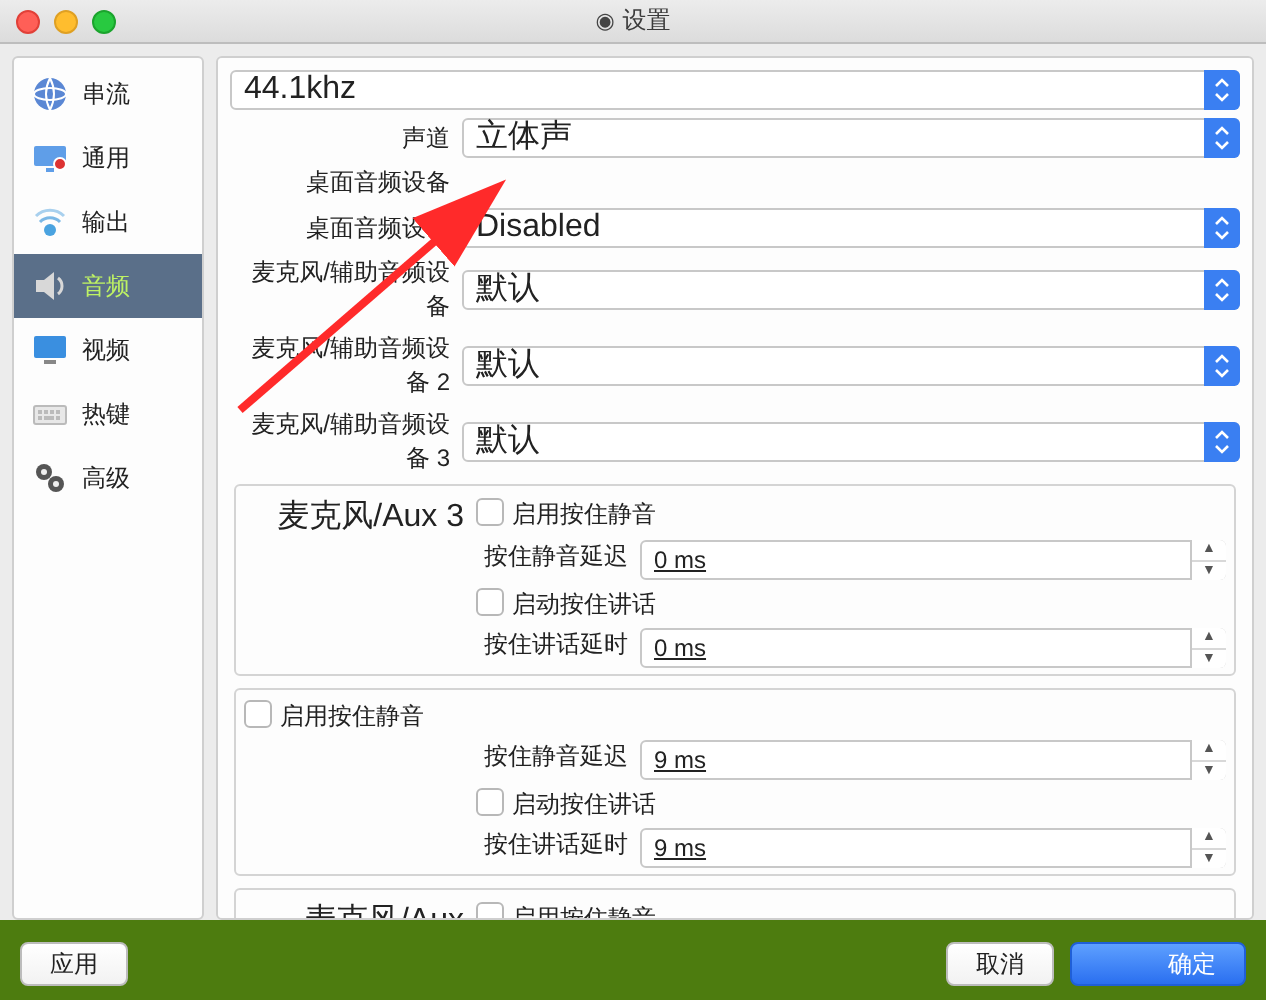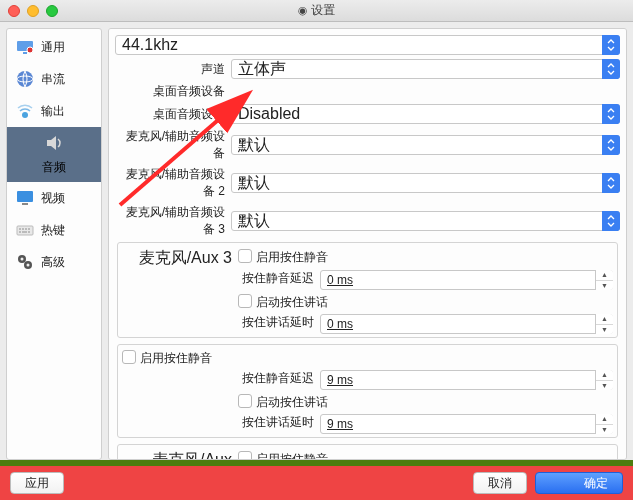--- a/index.html
+++ b/index.html
@@ -9,21 +9,21 @@
   .traffic { display: flex; gap: 7px; margin-left: 8px; }
   .tl { width: 12px; height: 12px; border-radius: 50%; }
   .tl.red { background: #ff5f57; border:1px solid #e14038;}
   .tl.yellow { background: #ffbd2e; border:1px solid #dfa023;}
   .tl.green { background: #28c940; border:1px solid #1ba42d;}
   .titlecenter { position: absolute; left: 0; right: 0; text-align: center; font-size: 12px; color: #3a3a3a; display: flex; align-items: center; justify-content: center; gap: 4px; }
   .titlegear { font-size: 11px; color:#444; }
   .body { flex: 1; display: flex; padding: 6px 6px 0 6px; gap: 6px; overflow: hidden; }
   .sidebar { width: 96px; background: #fdfdfd; border: 1px solid #cfcfcf; border-radius: 3px; padding: 2px 0; }
   .sbitem { display: flex; align-items: center; gap: 6px; padding: 6px 8px; font-size: 12px; color: #222; cursor: default; }
-  .sbitem.sel { background: #5a6f89; color: #000000; flex-direction: column; }
+  .sbitem.sel { background: #5a6f89; color: #bef264; }
   .sbitem .ico { width: 20px; height: 20px; display:flex; align-items:center; justify-content:center; }
   .content { flex: 1; background: #fdfdfd; border: 1px solid #cfcfcf; border-radius: 3px; overflow-y: scroll; overflow-x: hidden; position: relative; }
   .content-inner { padding: 6px 6px 6px 6px; }
   .row { display: flex; align-items: center; margin-bottom: 4px; }
   .lbl { width: 116px; text-align: right; padding-right: 6px; font-size: 12px; color: #222; }
   .ctrl { flex: 1; position: relative; }
   .select { width: 100%; height: 20px; background: #fff; border: 1px solid #c8c8c8; border-radius: 3px; padding: 0 22px 0 6px; font-size: 16px; color: #222; line-height: 18px; position: relative; }
   .select + .dropbtn { position: absolute; top: 0; right: 0; width: 18px; height: 20px; background: #3a7ff2; border-radius: 0 3px 3px 0; display:flex; align-items:center; justify-content:center; }
   .dropbtn svg { width:10px; height:12px; }
   .groupbox { border: 1px solid #d4d4d4; border-radius: 3px; margin: 2px 2px 6px 2px; }
@@ -34,21 +34,21 @@
   .gcol { flex: 1; }
   .gline { display: flex; align-items: flex-start; margin: 1px 0; }
   .sublbl { width: 82px; text-align: right; padding-right: 6px; font-size: 12px; color:#222; display:inline-block;}
   .chk { width: 14px; height: 14px; border: 1px solid #b8b8b8; border-radius: 3px; background: #fff; margin-right: 4px; display:inline-block; flex-shrink:0;}
   .chklbl { font-size: 12px; color:#222; }
   .spinwrap { flex: 1; display: flex; align-items: center; position: relative; }
   .spin { flex: 1; height: 20px; border: 1px solid #c8c8c8; background: #fff; border-radius: 3px; padding: 0 22px 0 6px; font-size: 12px; line-height:18px;text-decoration:underline; }
   .spinbtn { position: absolute; right: 0; top: 0; width: 18px; height: 20px; background: #fff; border-left:1px solid #c8c8c8; border-radius:0 3px 3px 0; display:flex; flex-direction:column; }
   .spinbtn span { flex:1; display:flex; align-items:center; justify-content:center; font-size:7px; color:#555; border-bottom:1px solid #d8d8d8;}
   .spinbtn span:last-child{border:none;}
-  .footer { height: 40px; border-top: 6px solid #4d7c0f; display: flex; align-items: center; padding: 0 10px; background: #ef4444; }
+  .footer { height: 40px; border-top: 4px solid #4d7c0f; display: flex; align-items: center; padding: 0 10px; background: #4d7c0f; }
   .btn { height: 22px; padding: 0 14px; border: 1px solid #bcbcbc; border-radius: 4px; background: linear-gradient(#fff,#f2f2f2); font-size: 12px; color:#222; display:inline-flex; align-items:center;}
   .btn.primary { background: linear-gradient(#5ea0ff,#2a6ff0); color:#fff; border-color:#1f5fd8;padding-left:48px; }
   .footer .spacer { flex: 1; }
   .arrow { position:absolute; pointer-events:none; z-index:50; }
   
   .content::-webkit-scrollbar { width: 14px; }
   .content::-webkit-scrollbar-track { background: #f4f4f4; }
   .content::-webkit-scrollbar-thumb { background: #c4c4c4; border-radius: 7px; border:3px solid #f4f4f4;}
 </style>
 </head>
@@ -65,36 +65,36 @@
       <span class="titlegear">◉</span>
       <span>设置</span>
     </div>
   </div>
 
   <div class="body">
     <div class="sidebar">
       <div class="sbitem">
         <span class="ico">
           <svg viewBox="0 0 20 20">
+              <circle cx="10" cy="10" r="8" fill="#5a87d4"></circle>
+              <ellipse cx="10" cy="10" rx="8" ry="3" fill="none" stroke="#fff" stroke-width="1"></ellipse>
+              <path d="M10 2 Q6 10 10 18 Q14 10 10 2" fill="none" stroke="#fff" stroke-width="1"></path>
+            </svg>
+        </span>
+        <span>串流</span>
+      </div>
+      <div class="sbitem">
+        <span class="ico">
+          <svg viewBox="0 0 20 20">
               <rect x="2" y="4" width="16" height="10" rx="1" fill="#5f9ee8"></rect>
               <rect x="8" y="15" width="4" height="2" fill="#5f9ee8"></rect>
               <circle cx="15" cy="13" r="3" fill="#d33" stroke="#fff" stroke-width="1"></circle>
             </svg>
         </span>
         <span>通用</span>
-      </div>
-      <div class="sbitem">
-        <span class="ico">
-          <svg viewBox="0 0 20 20">
-              <circle cx="10" cy="10" r="8" fill="#5a87d4"></circle>
-              <ellipse cx="10" cy="10" rx="8" ry="3" fill="none" stroke="#fff" stroke-width="1"></ellipse>
-              <path d="M10 2 Q6 10 10 18 Q14 10 10 2" fill="none" stroke="#fff" stroke-width="1"></path>
-            </svg>
-        </span>
-        <span>串流</span>
       </div>
       <div class="sbitem">
         <span class="ico">
           <svg viewBox="0 0 20 20">
               <circle cx="10" cy="14" r="3" fill="#4aa3e0"></circle>
               <path d="M5 10 A7 7 0 0 1 15 10" fill="none" stroke="#7bb8e6" stroke-width="1.5"></path>
               <path d="M3 7 A10 10 0 0 1 17 7" fill="none" stroke="#a8d0ee" stroke-width="1.5"></path>
             </svg>
         </span>
         <span>输出</span>

